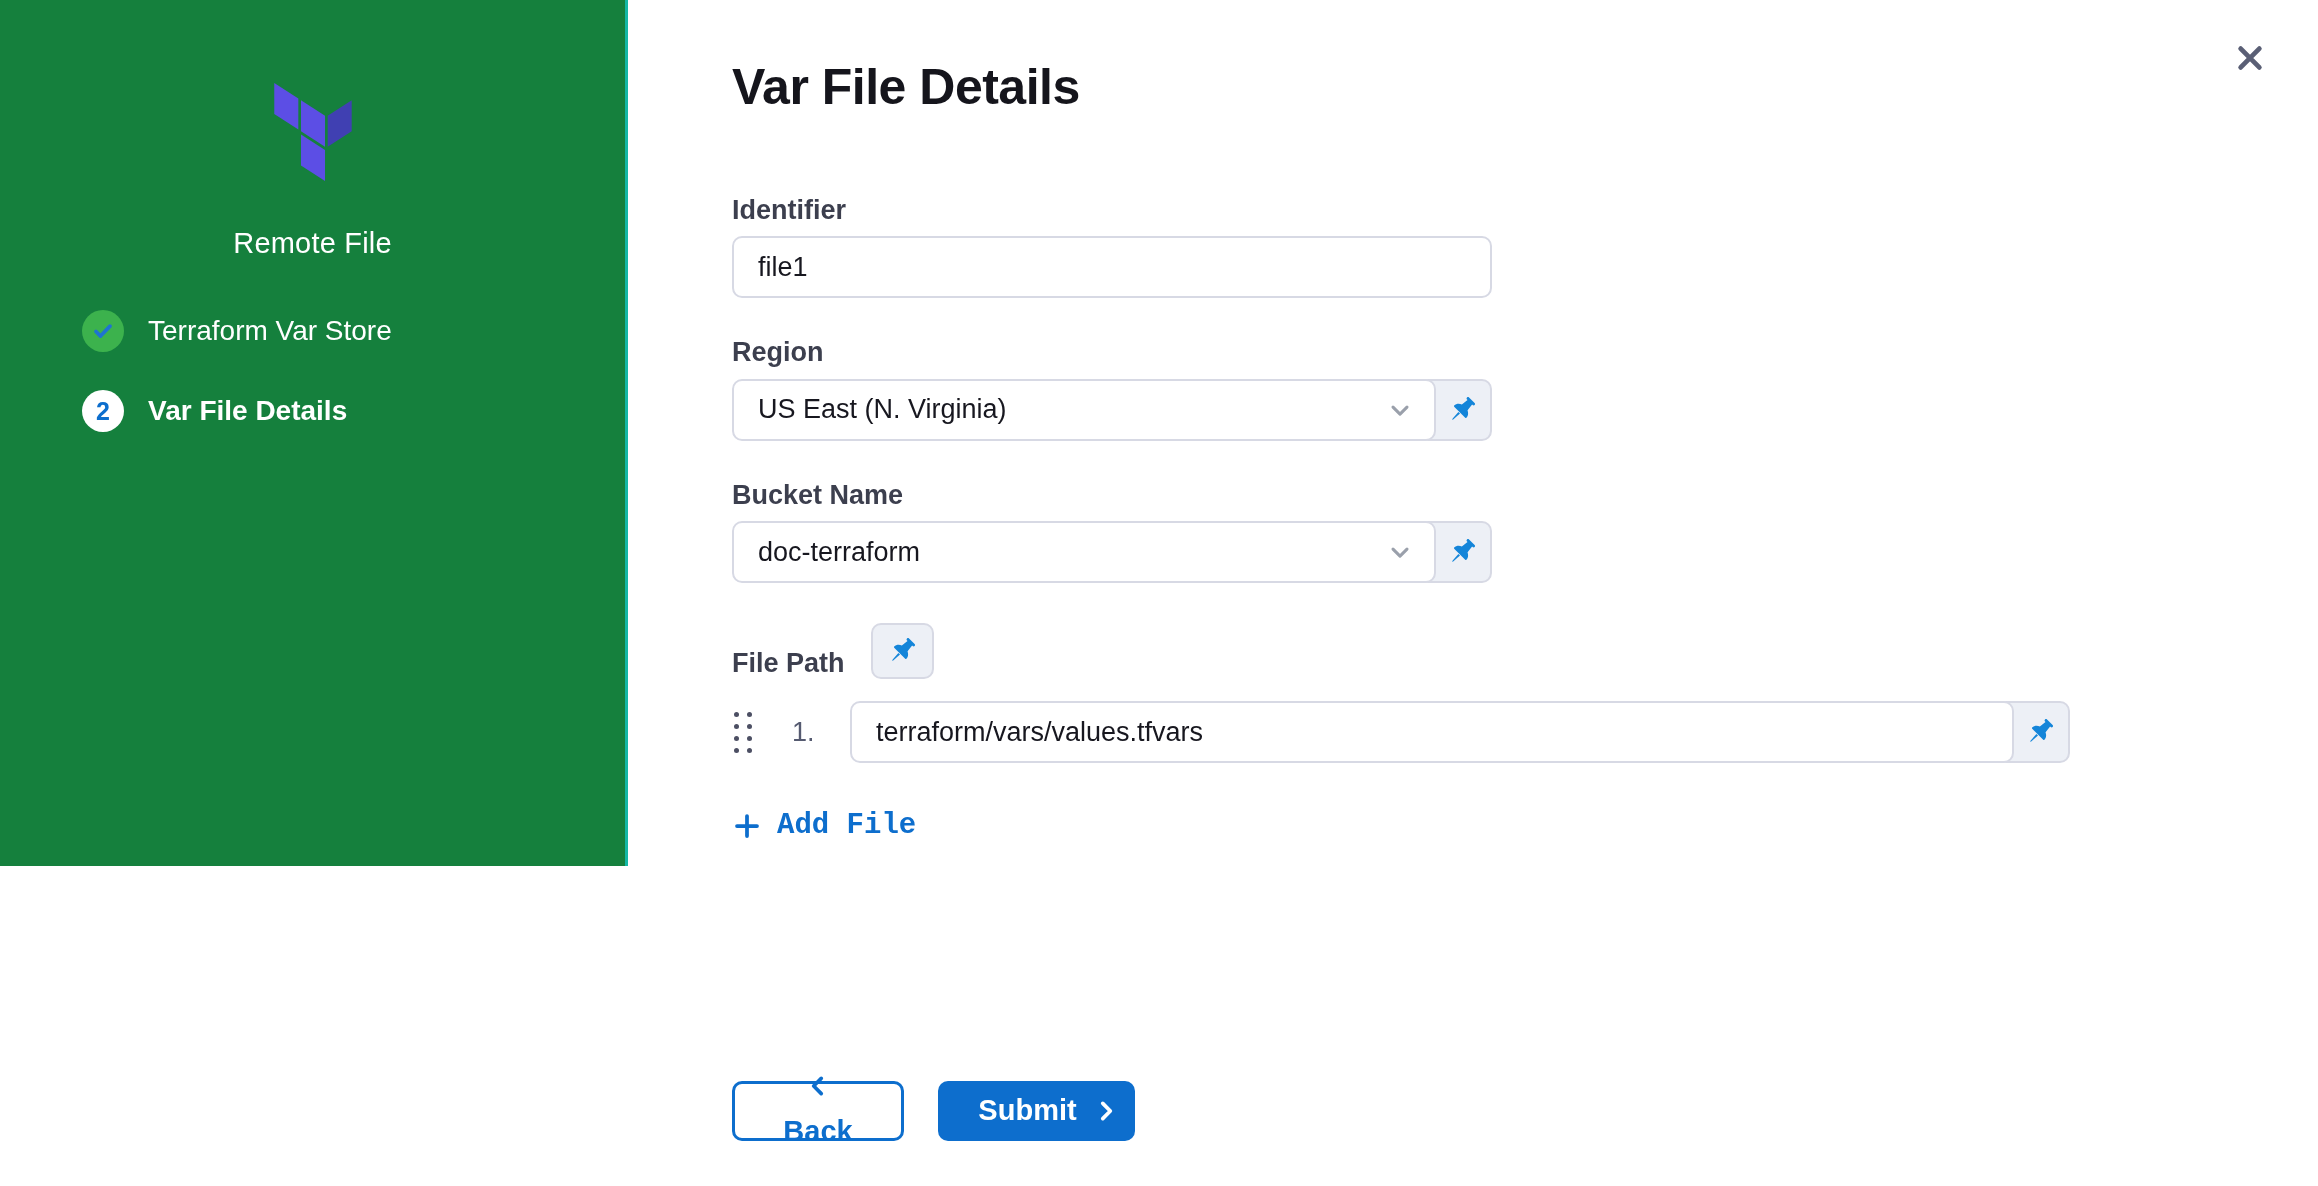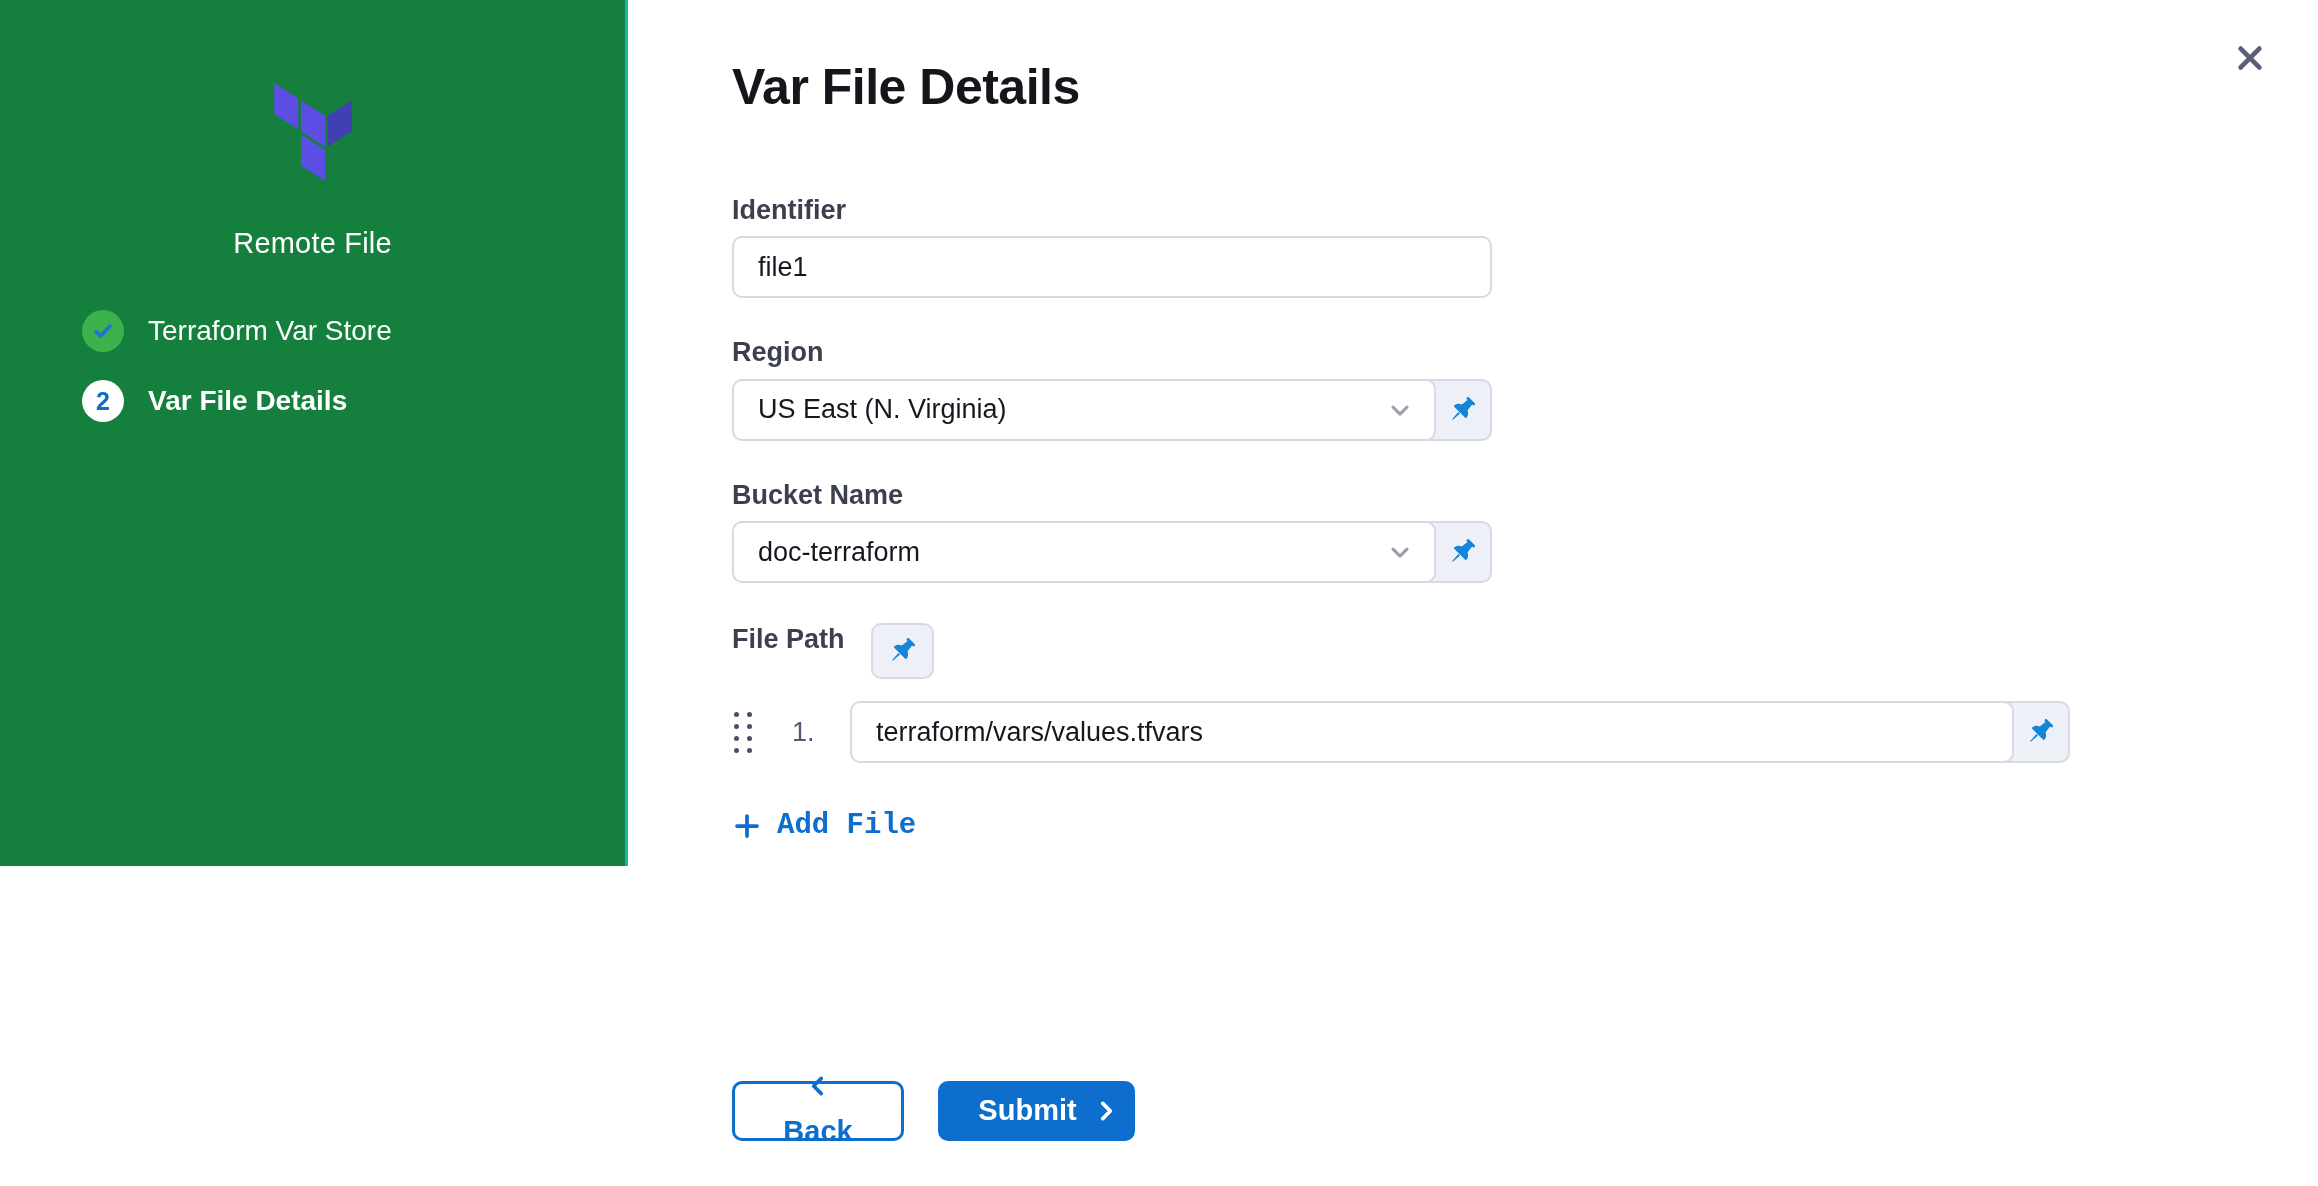--- a/index.html
+++ b/index.html
@@ -38,21 +38,21 @@
     margin-top: 46px;
     text-align: center;
     font-size: 29px;
     font-weight: 500;
     letter-spacing: 0.2px;
   }
   .steps {
     position: relative; z-index: 1;
     list-style: none;
     margin: 50px 0 0 82px; padding: 0;
-    display: flex; flex-direction: column; gap: 28px;
+    display: flex; flex-direction: column; gap: 38px;
   }
   .step { display: flex; align-items: center; gap: 24px; cursor: pointer; }
   .step-badge {
     flex: 0 0 42px;
     width: 42px; height: 42px; border-radius: 50%;
     display: flex; align-items: center; justify-content: center;
   }
   .badge-done { background: #3cb24d; }
   .badge-current { background: #ffffff; color: #0d6ecd; font-weight: 700; font-size: 25px; }
   .step-label { font-size: 28px; font-weight: 400; }
@@ -126,21 +126,21 @@
     margin-left: -18px;
     height: 62px;
     background: #edf0f6;
     border: 2px solid #d7d9e4;
     border-radius: 10px;
     display: flex; align-items: center; justify-content: flex-end;
     padding-right: 11px;
     cursor: pointer;
   }
 
-  .filepath-head { display: flex; align-items: flex-start; gap: 26px; margin-top: 40px; }
+  .filepath-head { display: flex; align-items: flex-end; gap: 26px; margin-top: 40px; }
   .filepath-head .field-label { margin-bottom: 0; }
   .pin-button {
     width: 63px; height: 56px;
     background: #edf0f6;
     border: 2px solid #d7d9e4;
     border-radius: 10px;
     display: flex; align-items: center; justify-content: center;
     cursor: pointer; padding: 0;
   }
 

